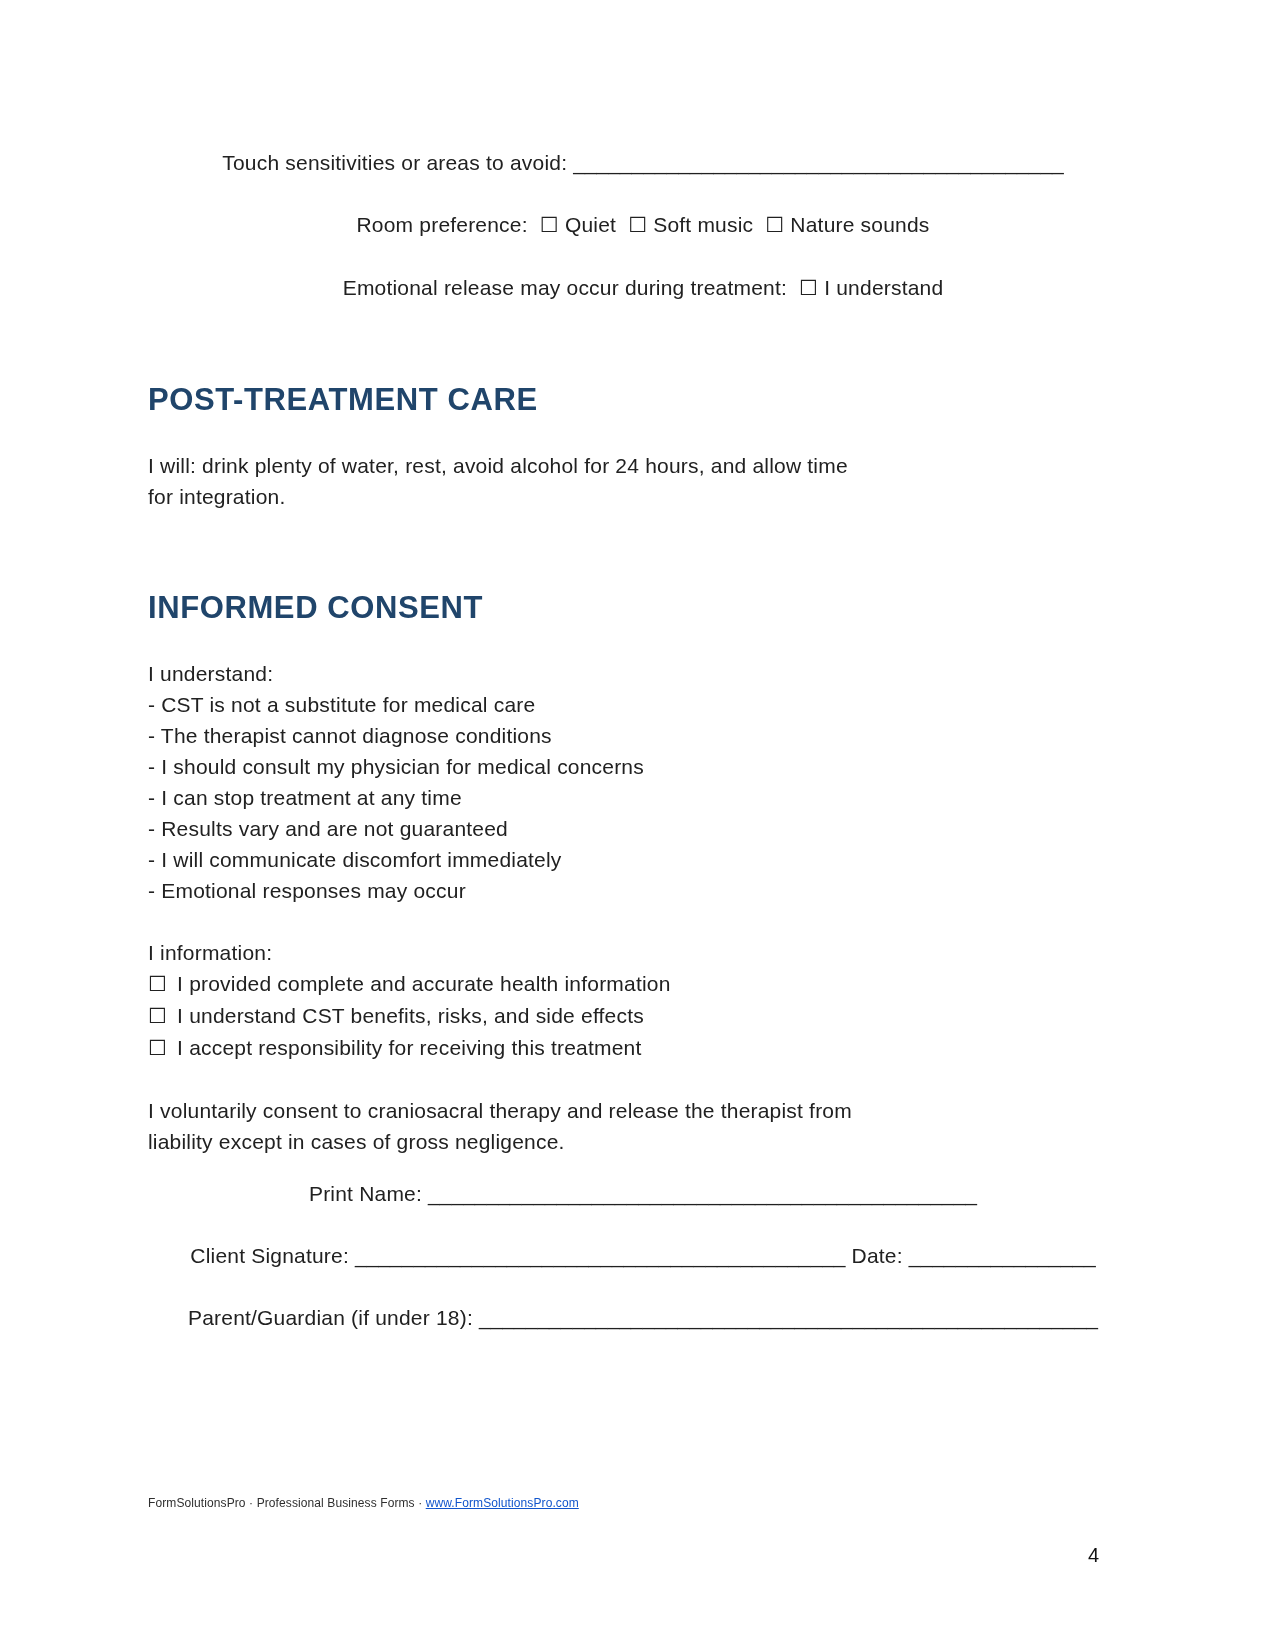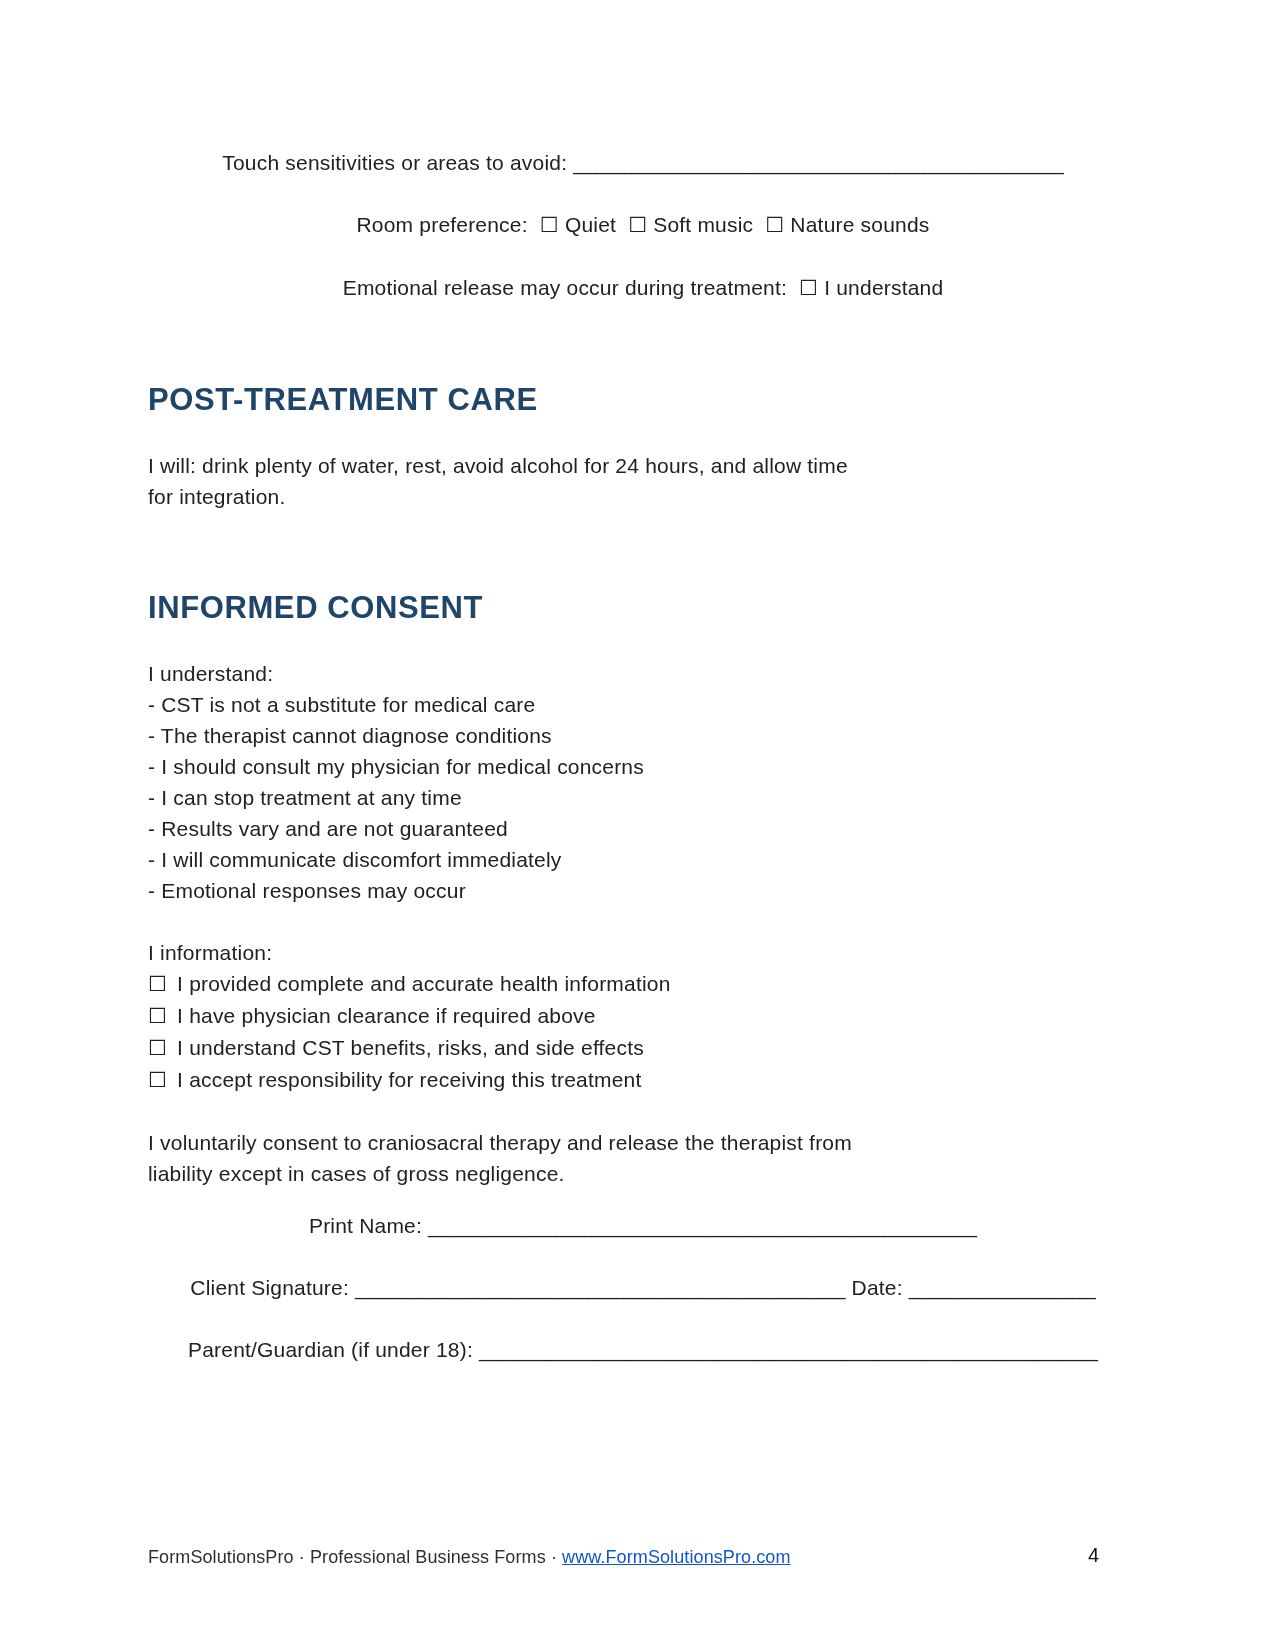--- a/index.html
+++ b/index.html
@@ -41,22 +41,22 @@
   .cb {
     font-family: "DejaVu Sans", sans-serif;
     font-size: 21px;
   }
   .opt { margin-left: 6px; }
   .ack-item .cb { margin-right: 4px; }
   .fill { letter-spacing: 0; }
   .footer {
     position: absolute;
     left: 148px;
-    top: 1542px;
-    font-size: 18px;
+    top: 1488px;
+    font-size: 12px;
     line-height: 31px;
     letter-spacing: 0.1px;
     color: #2f2f2f;
   }
   .footer a {
     color: #1155cc;
     text-decoration: underline;
     cursor: pointer;
   }
   .page-num {
@@ -110,21 +110,20 @@
     <div>- I can stop treatment at any time</div>
     <div>- Results vary and are not guaranteed</div>
     <div>- I will communicate discomfort immediately</div>
     <div>- Emotional responses may occur</div>
   <p></p>
 
   <p class="para list">
     </p>
     <div>I information:</div>
     <div class="ack-item"><span class="cb">☐</span> <span>I provided complete and accurate health information</span></div>
-    <div class="ack-item"><span class="cb">☐</span> <span>I have physician clearance if required above</span></div>
     <div class="ack-item"><span class="cb">☐</span> <span>I understand CST benefits, risks, and side effects</span></div>
     <div class="ack-item"><span class="cb">☐</span> <span>I accept responsibility for receiving this treatment</span></div>
   <p></p>
 
   <p class="para list">
     </p>
     <div>I voluntarily consent to craniosacral therapy and release the therapist from</div>
     <div>liability except in cases of gross negligence.</div>
   <p></p>
 

